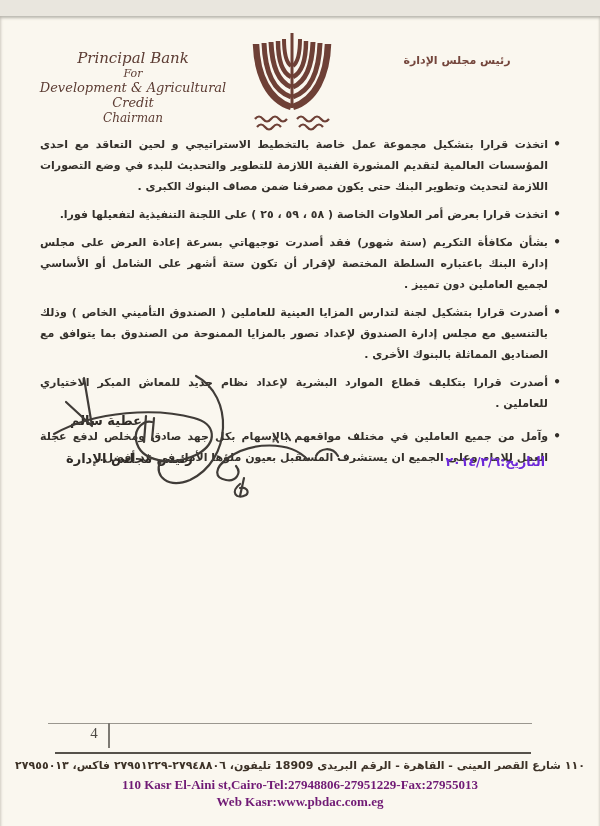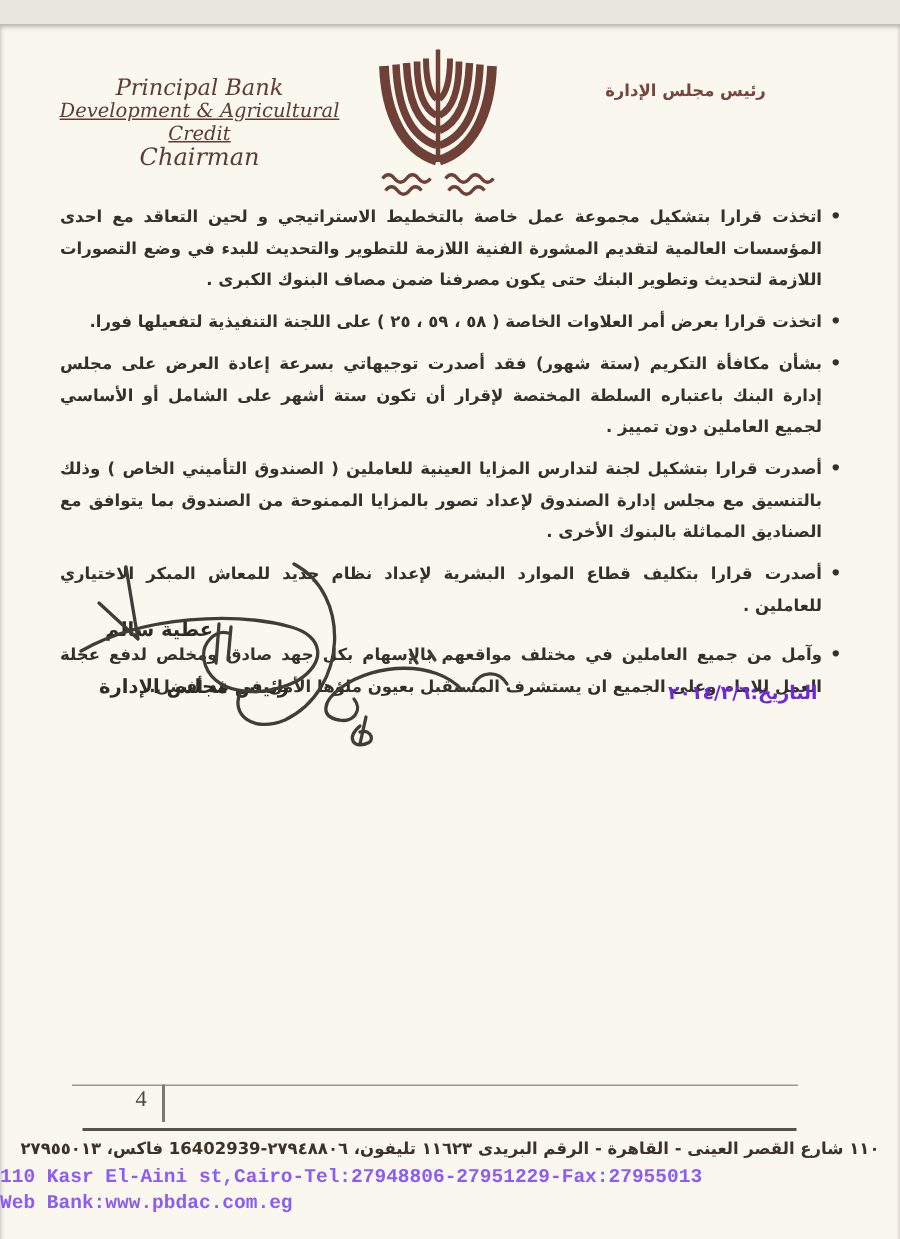--- a/index.html
+++ b/index.html
@@ -10,22 +10,22 @@
     box-shadow:inset 0 3px 3px -1px #b9b6ae, inset 3px 0 3px -2px #d8d5cc,
                inset -2px 0 2px -1px #e3e0d7, inset 0 -3px 3px -1px #cfccc3;
   }
   
   .en-letterhead{
     position:absolute;left:18px;top:34px;width:230px;text-align:center;
     font-family:"DejaVu Serif",serif;font-style:italic;color:#5c3c33;
   }
   .en-letterhead .l1{font-size:15px;line-height:17px;}
   .en-letterhead .l2{font-size:11px;line-height:13px;}
-  .en-letterhead .l3{font-size:13px;line-height:15px;text-decoration:underline;}
-  .en-letterhead .l4{font-size:16px;line-height:16px;}
+  .en-letterhead .l3{font-size:13px;line-height:15px;}
+  .en-letterhead .l4{font-size:12px;line-height:16px;}
   .logo{position:absolute;left:247px;top:12px;width:90px;height:105px;}
   .ar-letterhead{
     position:absolute;right:18px;top:36px;width:250px;text-align:center;
     direction:rtl;color:#6a3c33;
   }
   .ar-letterhead .bank{font-size:15.5px;font-weight:bold;line-height:20px;}
   .ar-letterhead .chair{font-size:11px;font-weight:bold;line-height:18px;color:#74463c;}
   
   .letter-body{
     position:absolute;right:52px;left:40px;top:118px;
@@ -63,35 +63,36 @@
     position:absolute;left:82px;top:709px;width:24px;text-align:center;
     font-family:"Liberation Serif",serif;font-size:15px;color:#4c4944;
   }
   .pn-heavyline{position:absolute;left:55px;top:736px;width:476px;height:2px;background:#56524b;}
   
   .foot-ar{
     position:absolute;left:0;top:743px;width:100%;text-align:center;direction:rtl;
     font-size:11px;font-weight:bold;color:#3d3227;
   }
   .foot-en,.foot-web{
-    position:absolute;left:0;width:100%;text-align:left;
-    font-family:Liberation Mono, monospace;font-weight:bold;color:#8b5cf6;
+    position:absolute;left:0;width:100%;text-align:center;
+    font-family:Liberation Serif, serif;font-weight:bold;color:#701a75;
   }
   .foot-en{top:761px;font-size:13px;}
   .foot-web{top:778px;font-size:13px;}
   svg .pen{stroke:#403c38;stroke-width:2.2;fill:none;stroke-linecap:round;stroke-linejoin:round;}
   svg .wheat{stroke:#6e4036;fill:none;}
 </style>
 </head>
 <body>
 
 <div class="sheet">
 
   <div class="en-letterhead">
     <div class="l1">Principal Bank</div>
+    <div class="l2">For</div>
     <div class="l3">Development &amp; Agricultural Credit</div>
     <div class="l4">Chairman</div>
   </div>
 
   <svg class="logo" viewBox="0 0 90 105">
     <path class="wheat" stroke-width="3" d="M45 5 L45 80"></path>
     <path class="wheat" stroke-width="6.5" d="M9 16 C10 48 22 72 44 79"></path>
     <path class="wheat" stroke-width="5" d="M17 15 C18 44 27 63 44 69"></path>
     <path class="wheat" stroke-width="5" d="M24 14 C25 40 32 54 44 59"></path>
     <path class="wheat" stroke-width="4.5" d="M31 13 C31 34 36 45 44 49"></path>
@@ -162,17 +163,17 @@
 
   <div class="date-line">
     <span>التاريخ:</span><span>٢٠١٤/٣/٦</span>
   </div>
 
   <div class="pn-topline"></div>
   <div class="pn-vline"></div>
   <div class="pn-num">4</div>
   <div class="pn-heavyline"></div>
 
-  <div class="foot-ar">١١٠ شارع القصر العينى - القاهرة - الرقم البريدى ١١٦٢٣ تليفون، ٢٧٩٤٨٨٠٦-16402939 فاكس، ٢٧٩٥٥٠١٣</div>
+  <div class="foot-ar">١١٠ شارع القصر العينى - القاهرة - الرقم البريدى 18909 تليفون، ٢٧٩٤٨٨٠٦-٢٧٩٥١٢٢٩ فاكس، ٢٧٩٥٥٠١٣</div>
   <div class="foot-en">110 Kasr El-Aini st,Cairo-Tel:27948806-27951229-Fax:27955013</div>
-  <div class="foot-web">Web Bank:www.pbdac.com.eg</div>
+  <div class="foot-web">Web Kasr:www.pbdac.com.eg</div>
 
 </div>
 
 </body></html>

